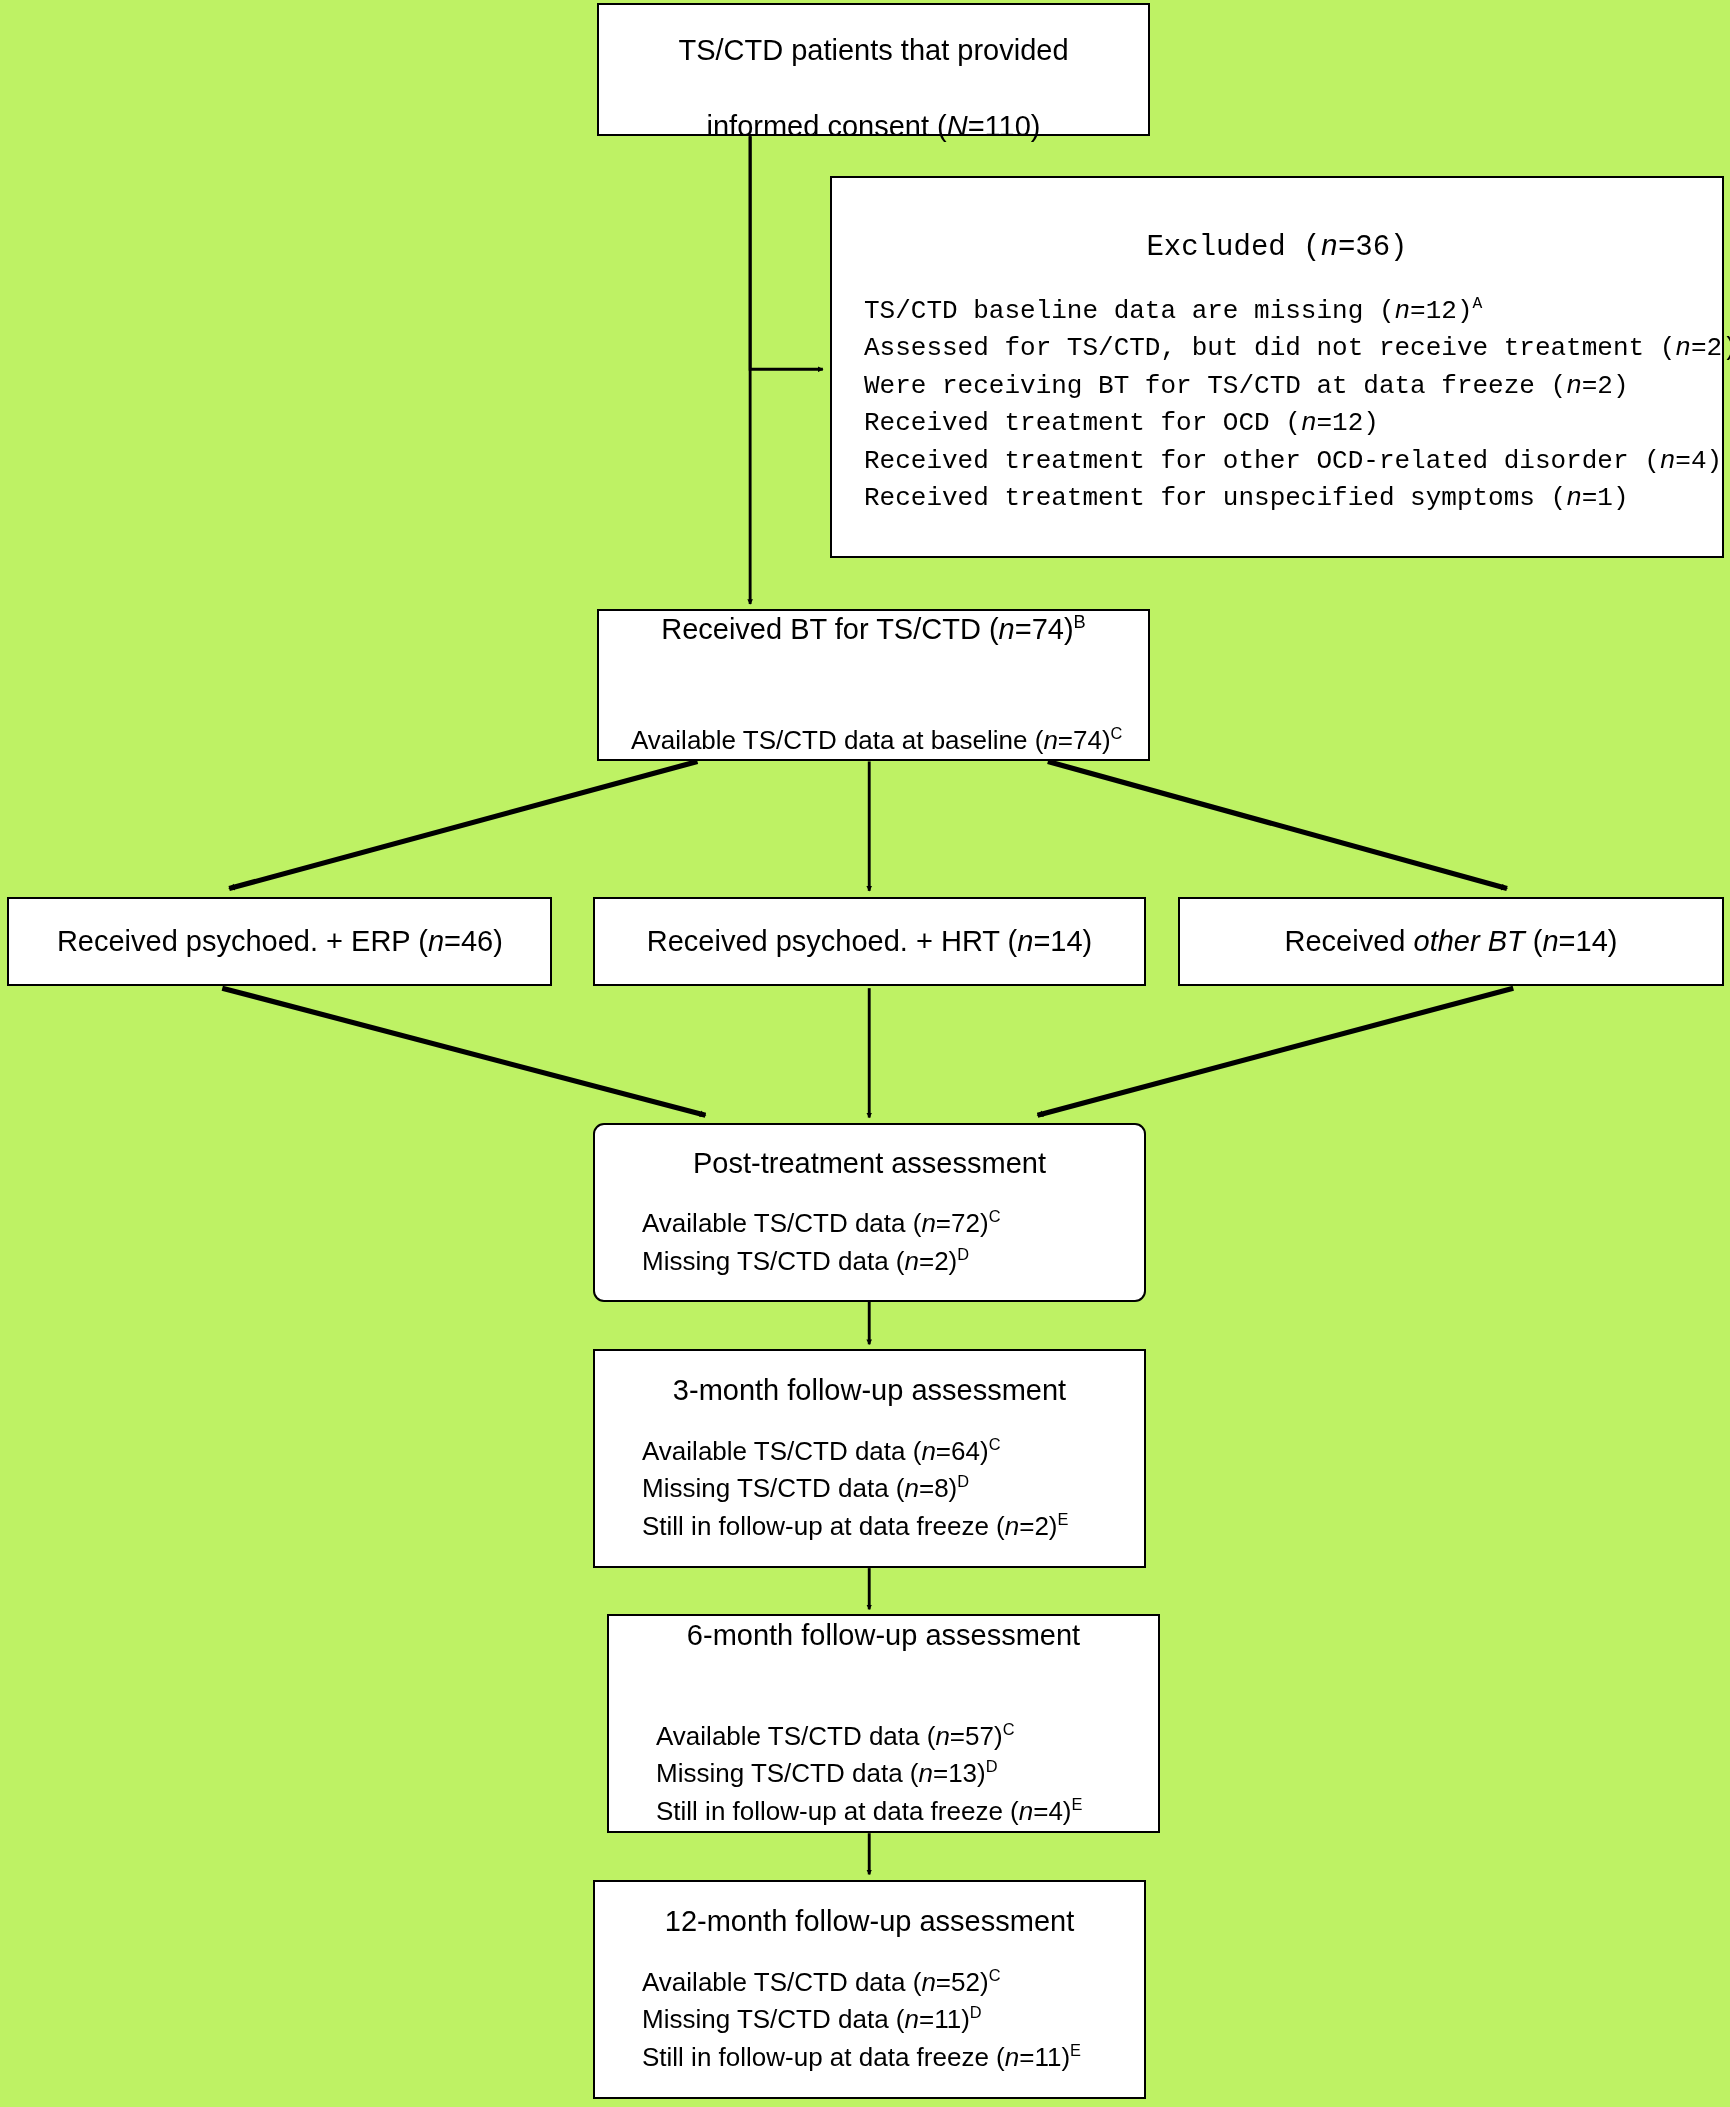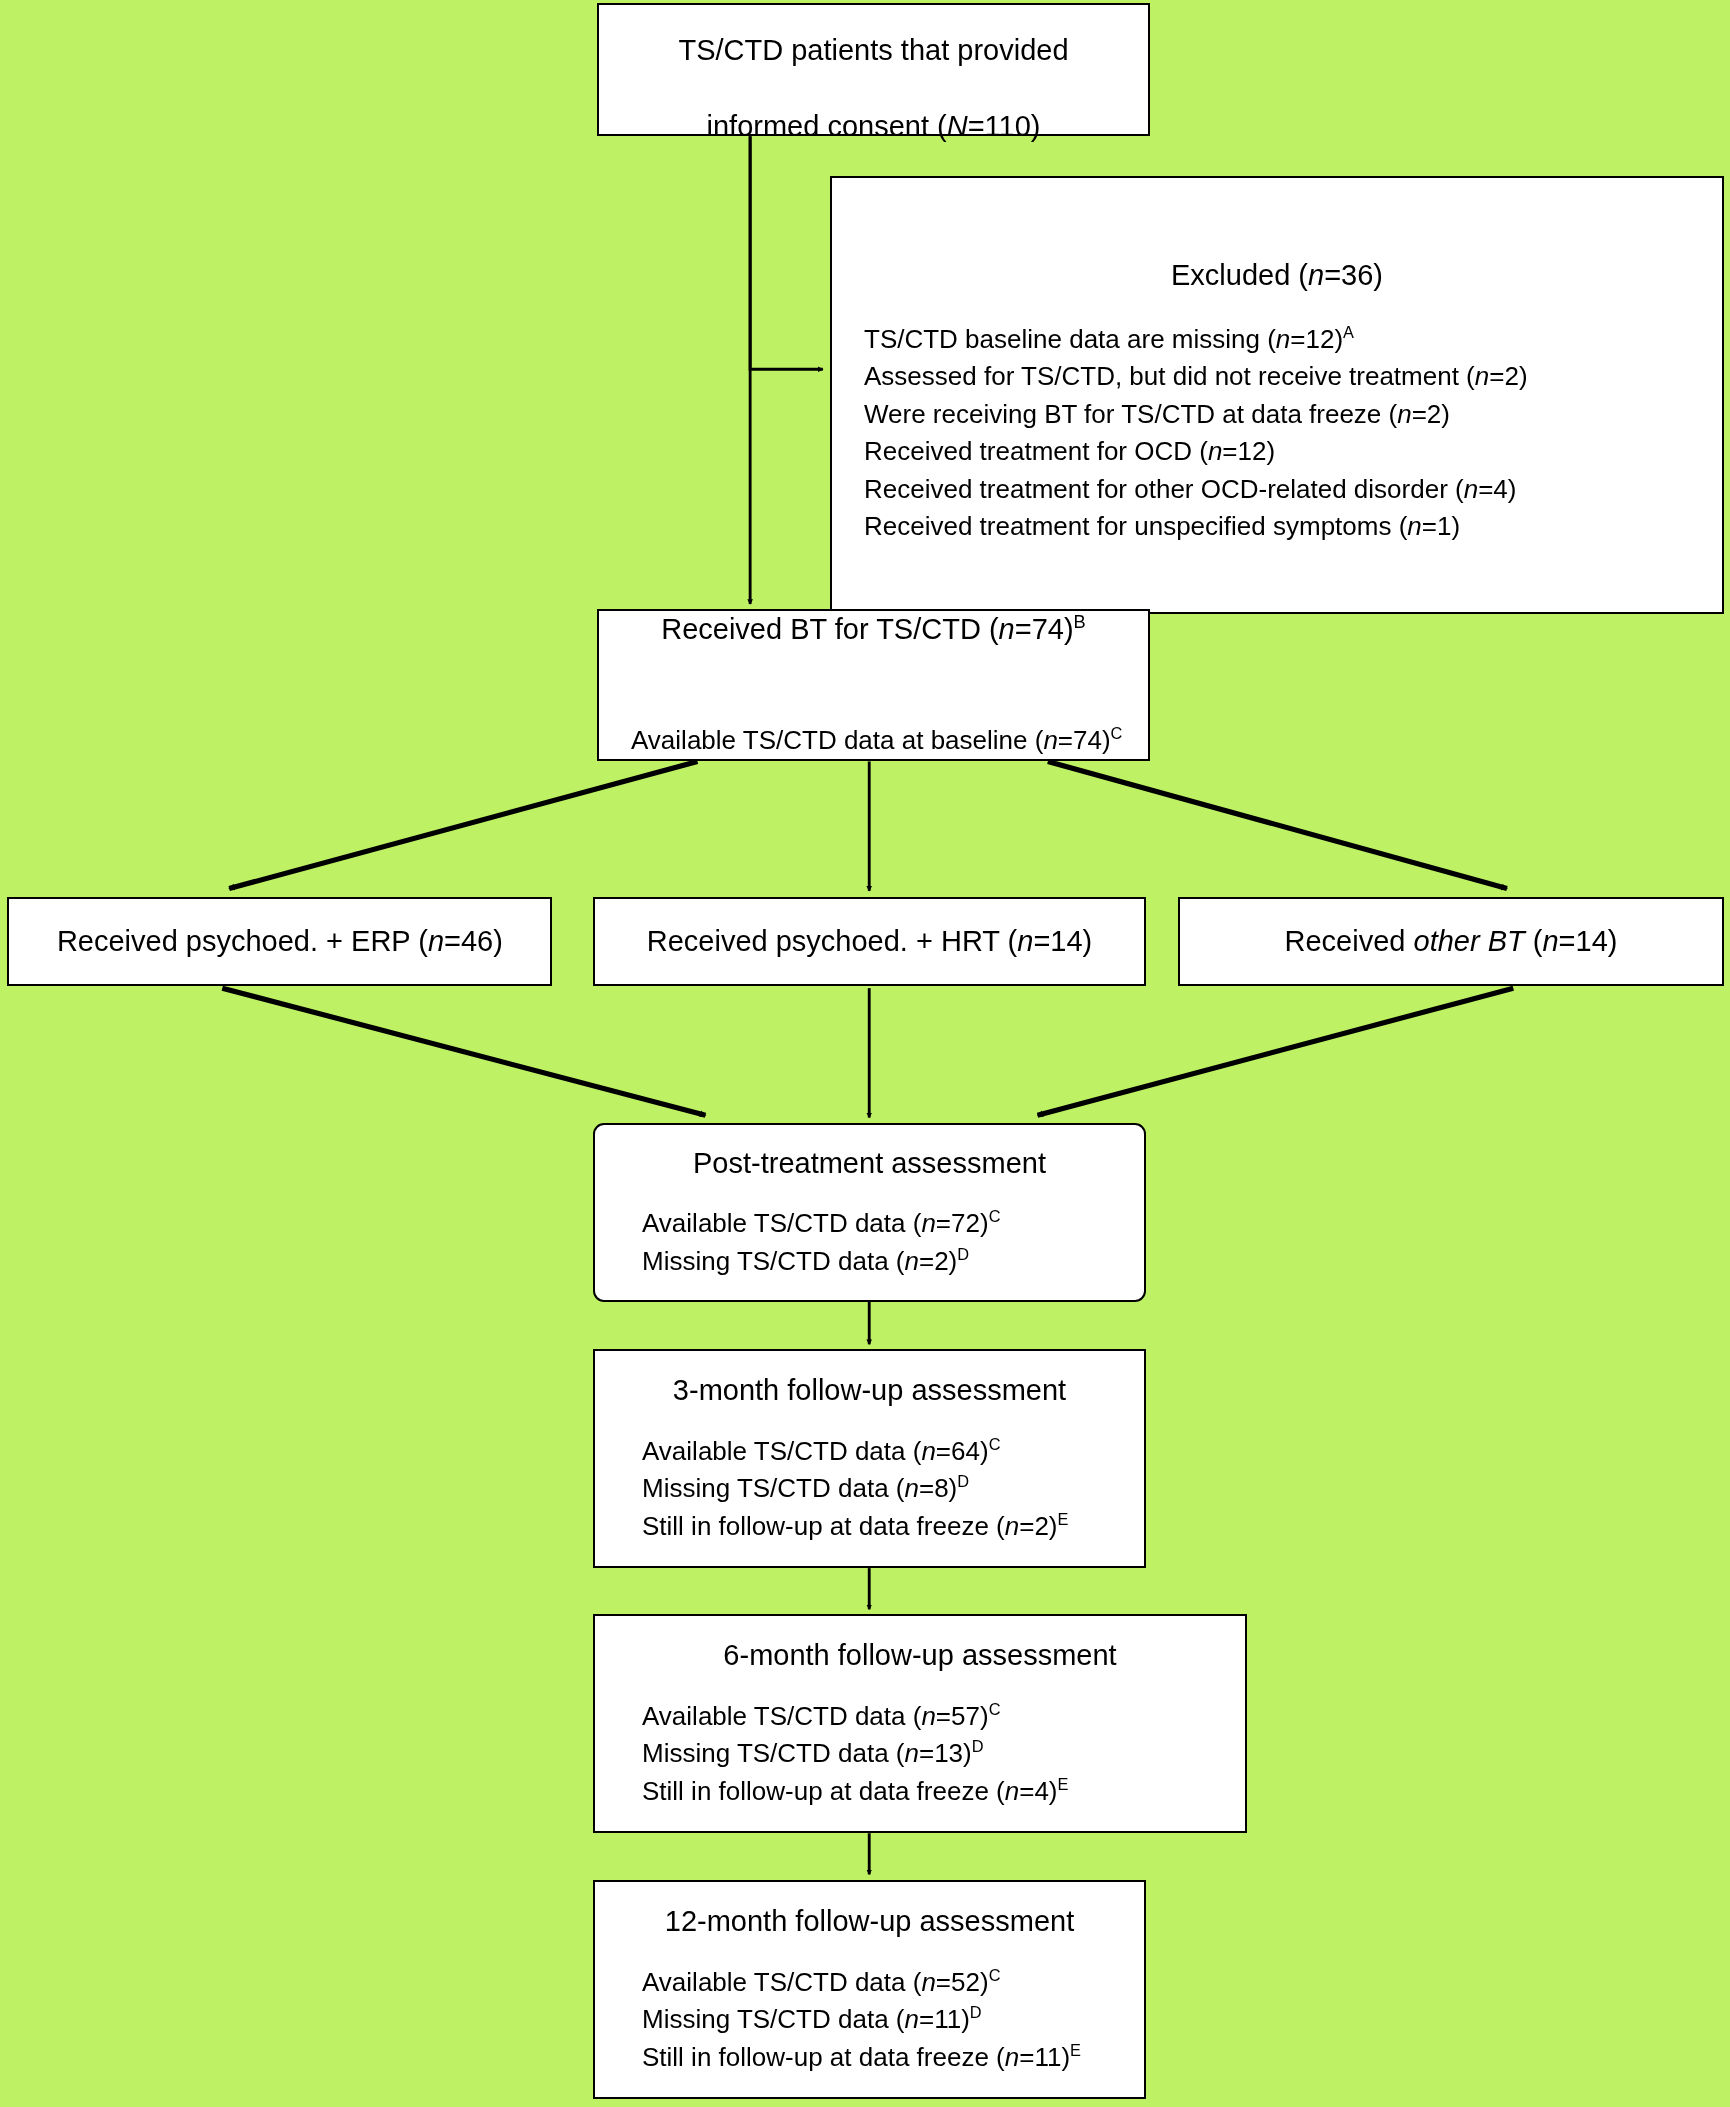--- a/index.html
+++ b/index.html
@@ -61,28 +61,28 @@
   .gap-c { height: 23px; }
   sup {
     font-size: 0.63em;
     vertical-align: super;
     line-height: 0;
   }
   em { font-style: italic; }
 
   
   #node-consent      { left: 597px; top: 3.4px;    width: 553px;  height: 133px; }
-  #node-excluded     { left: 830px; top: 176px;  width: 894px; height: 438px; }
+  #node-excluded     { left: 830px; top: 176px;  width: 894px; height: 382px; font-family: Liberation Mono, monospace; }
   #node-received-bt  { left: 597px; top: 609px; width: 553px;  height: 152px; gap: 29px; }
   #node-erp          { left: 7.4px;   top: 897px; width: 545px;  height: 89px; }
   #node-hrt          { left: 593px; top: 897px; width: 553px;  height: 89px; }
   #node-other-bt     { left: 1178px; top: 897px; width: 546px;  height: 89px; }
   #node-post         { left: 593px; top: 1123px; width: 553px;  height: 179px; border-radius: 11px; }
   #node-fu3          { left: 593px; top: 1349px; width: 553px;  height: 219px; }
-  #node-fu6          { left: 593px; top: 1614px; width: 654px;  height: 219px; }
+  #node-fu6          { left: 607px; top: 1614px; width: 553px;  height: 219px; gap: 20px; }
   #node-fu12         { left: 593px; top: 1880px; width: 553px;  height: 219px; }
 </style>
 </head>
 <body>
 
 <div id="flow-root">
 
   <svg id="edges-layer" viewBox="0 0 3023 3682" width="1731" height="2108" xmlns="http://www.w3.org/2000/svg">
     <defs>
       <marker id="arrow-thin" viewBox="0 0 12 12" refX="9.2" refY="6" markerWidth="11" markerHeight="11" orient="auto-start-reverse" markerUnits="userSpaceOnUse">

